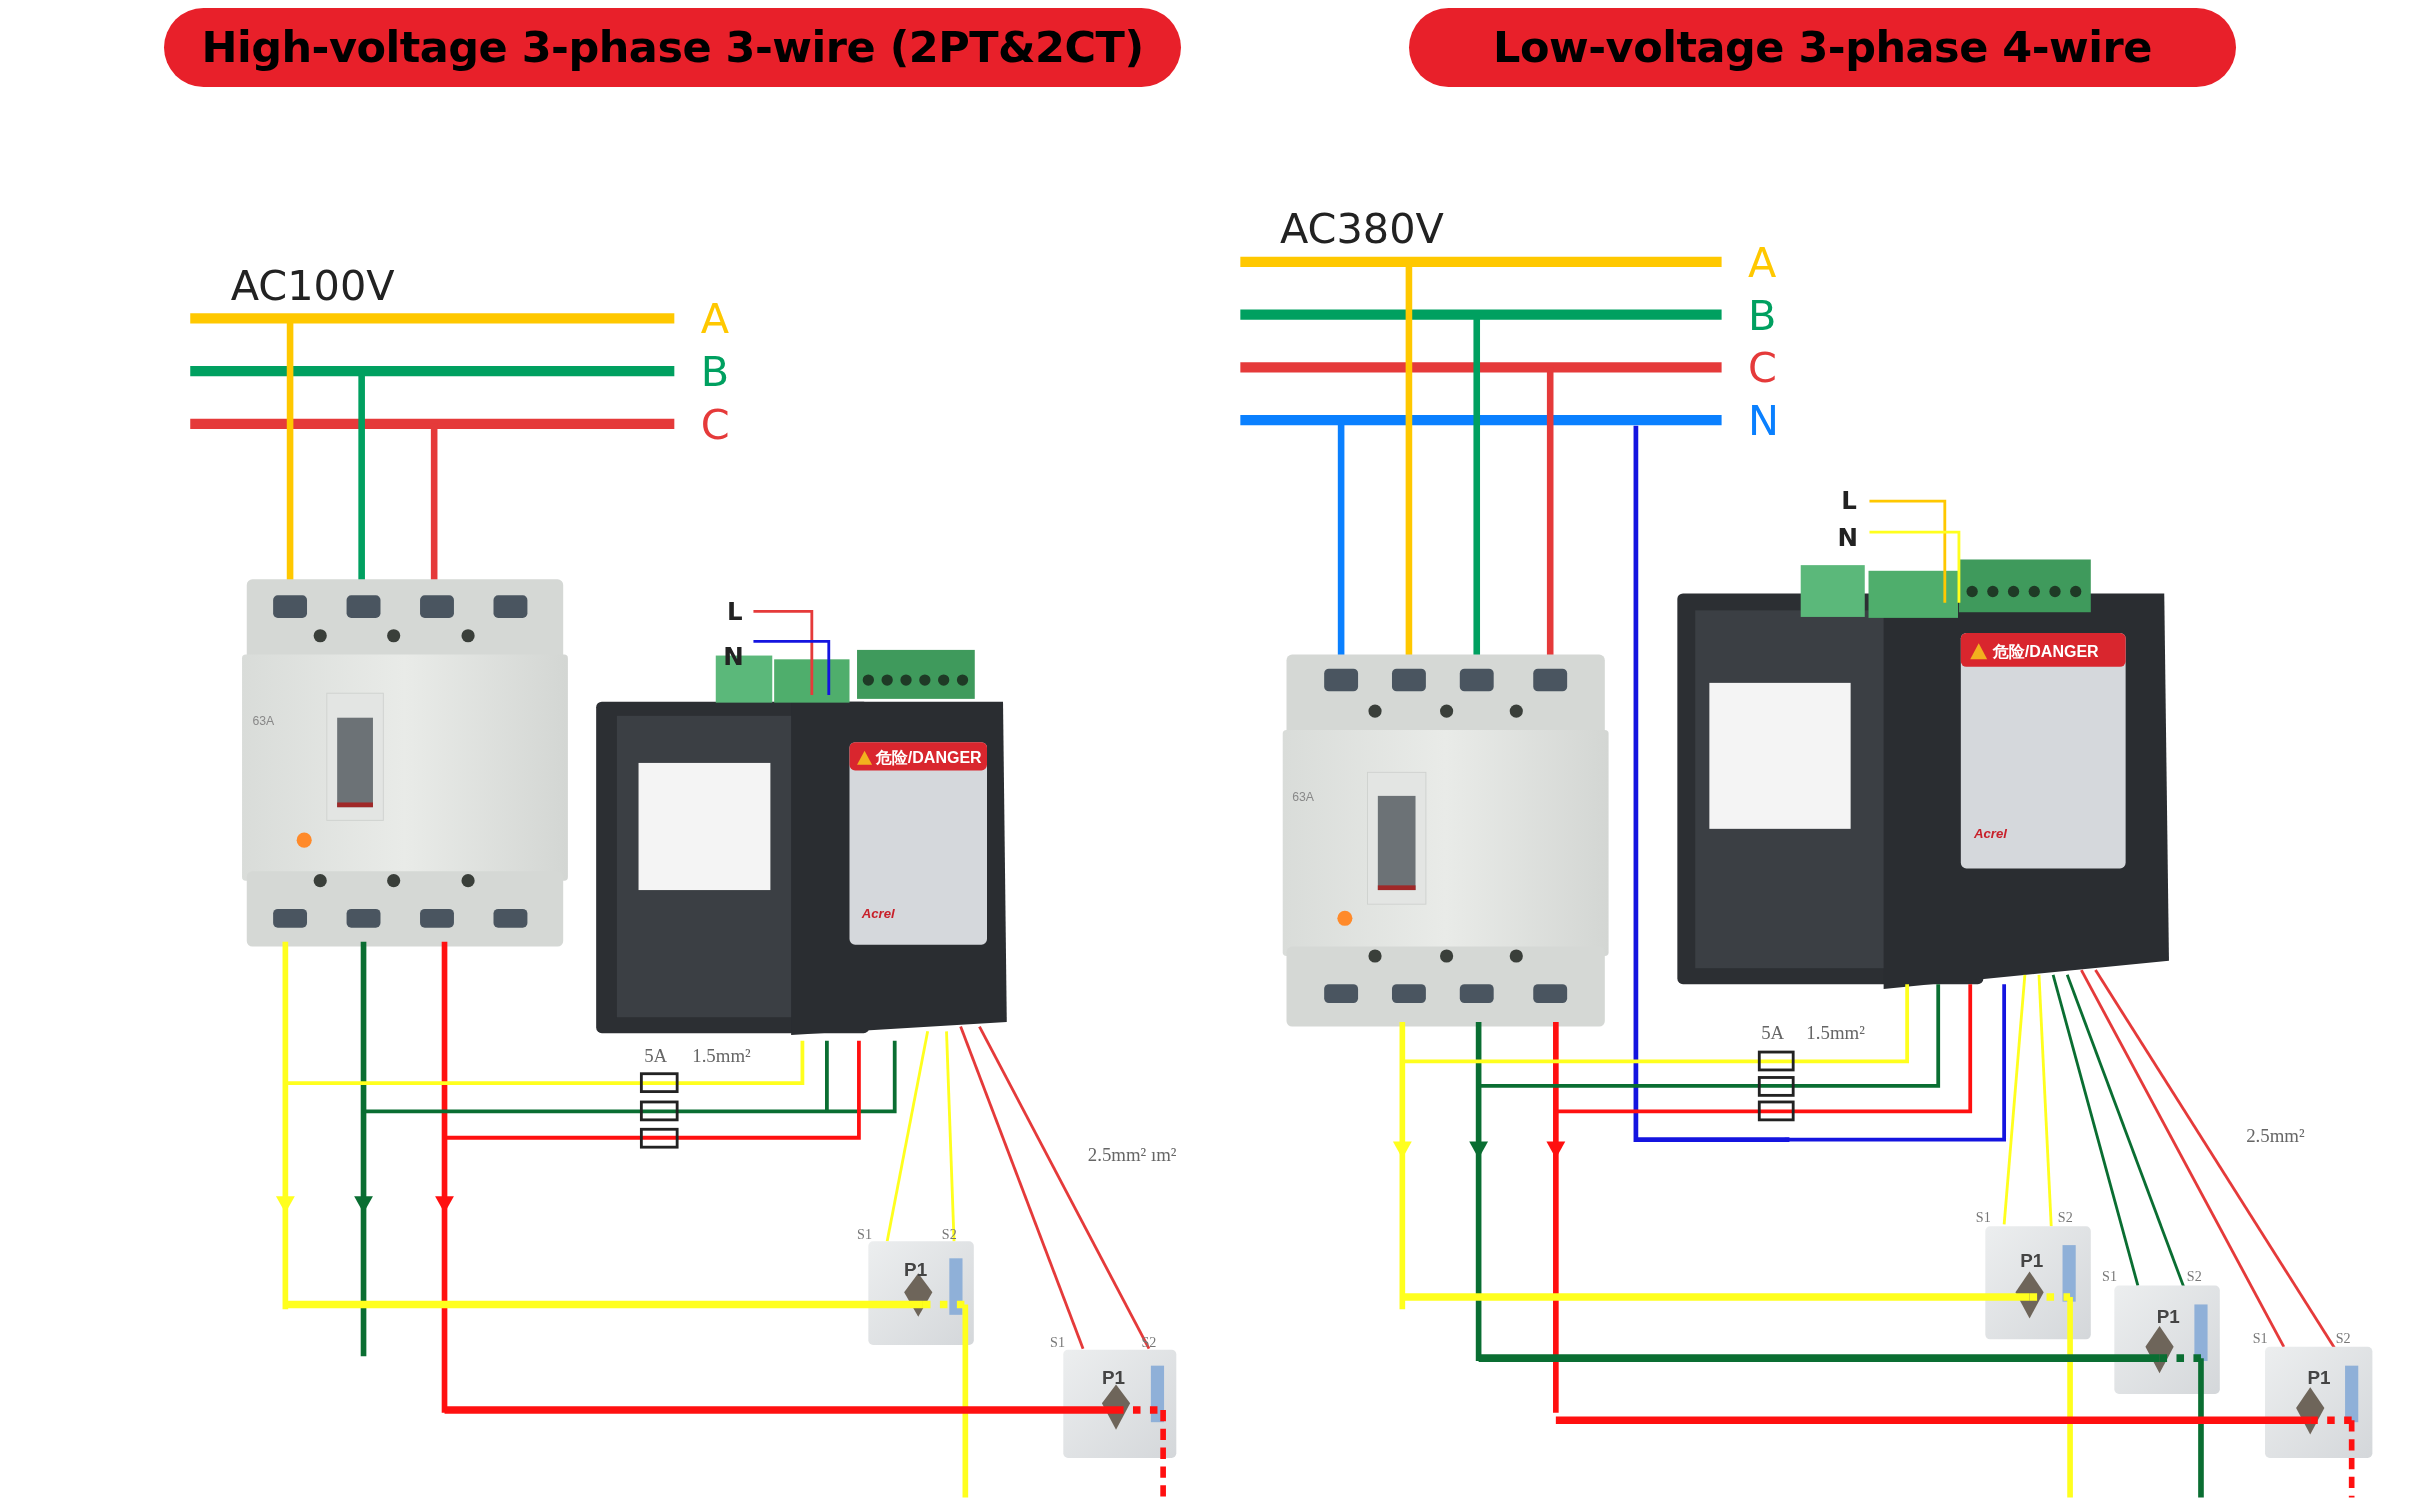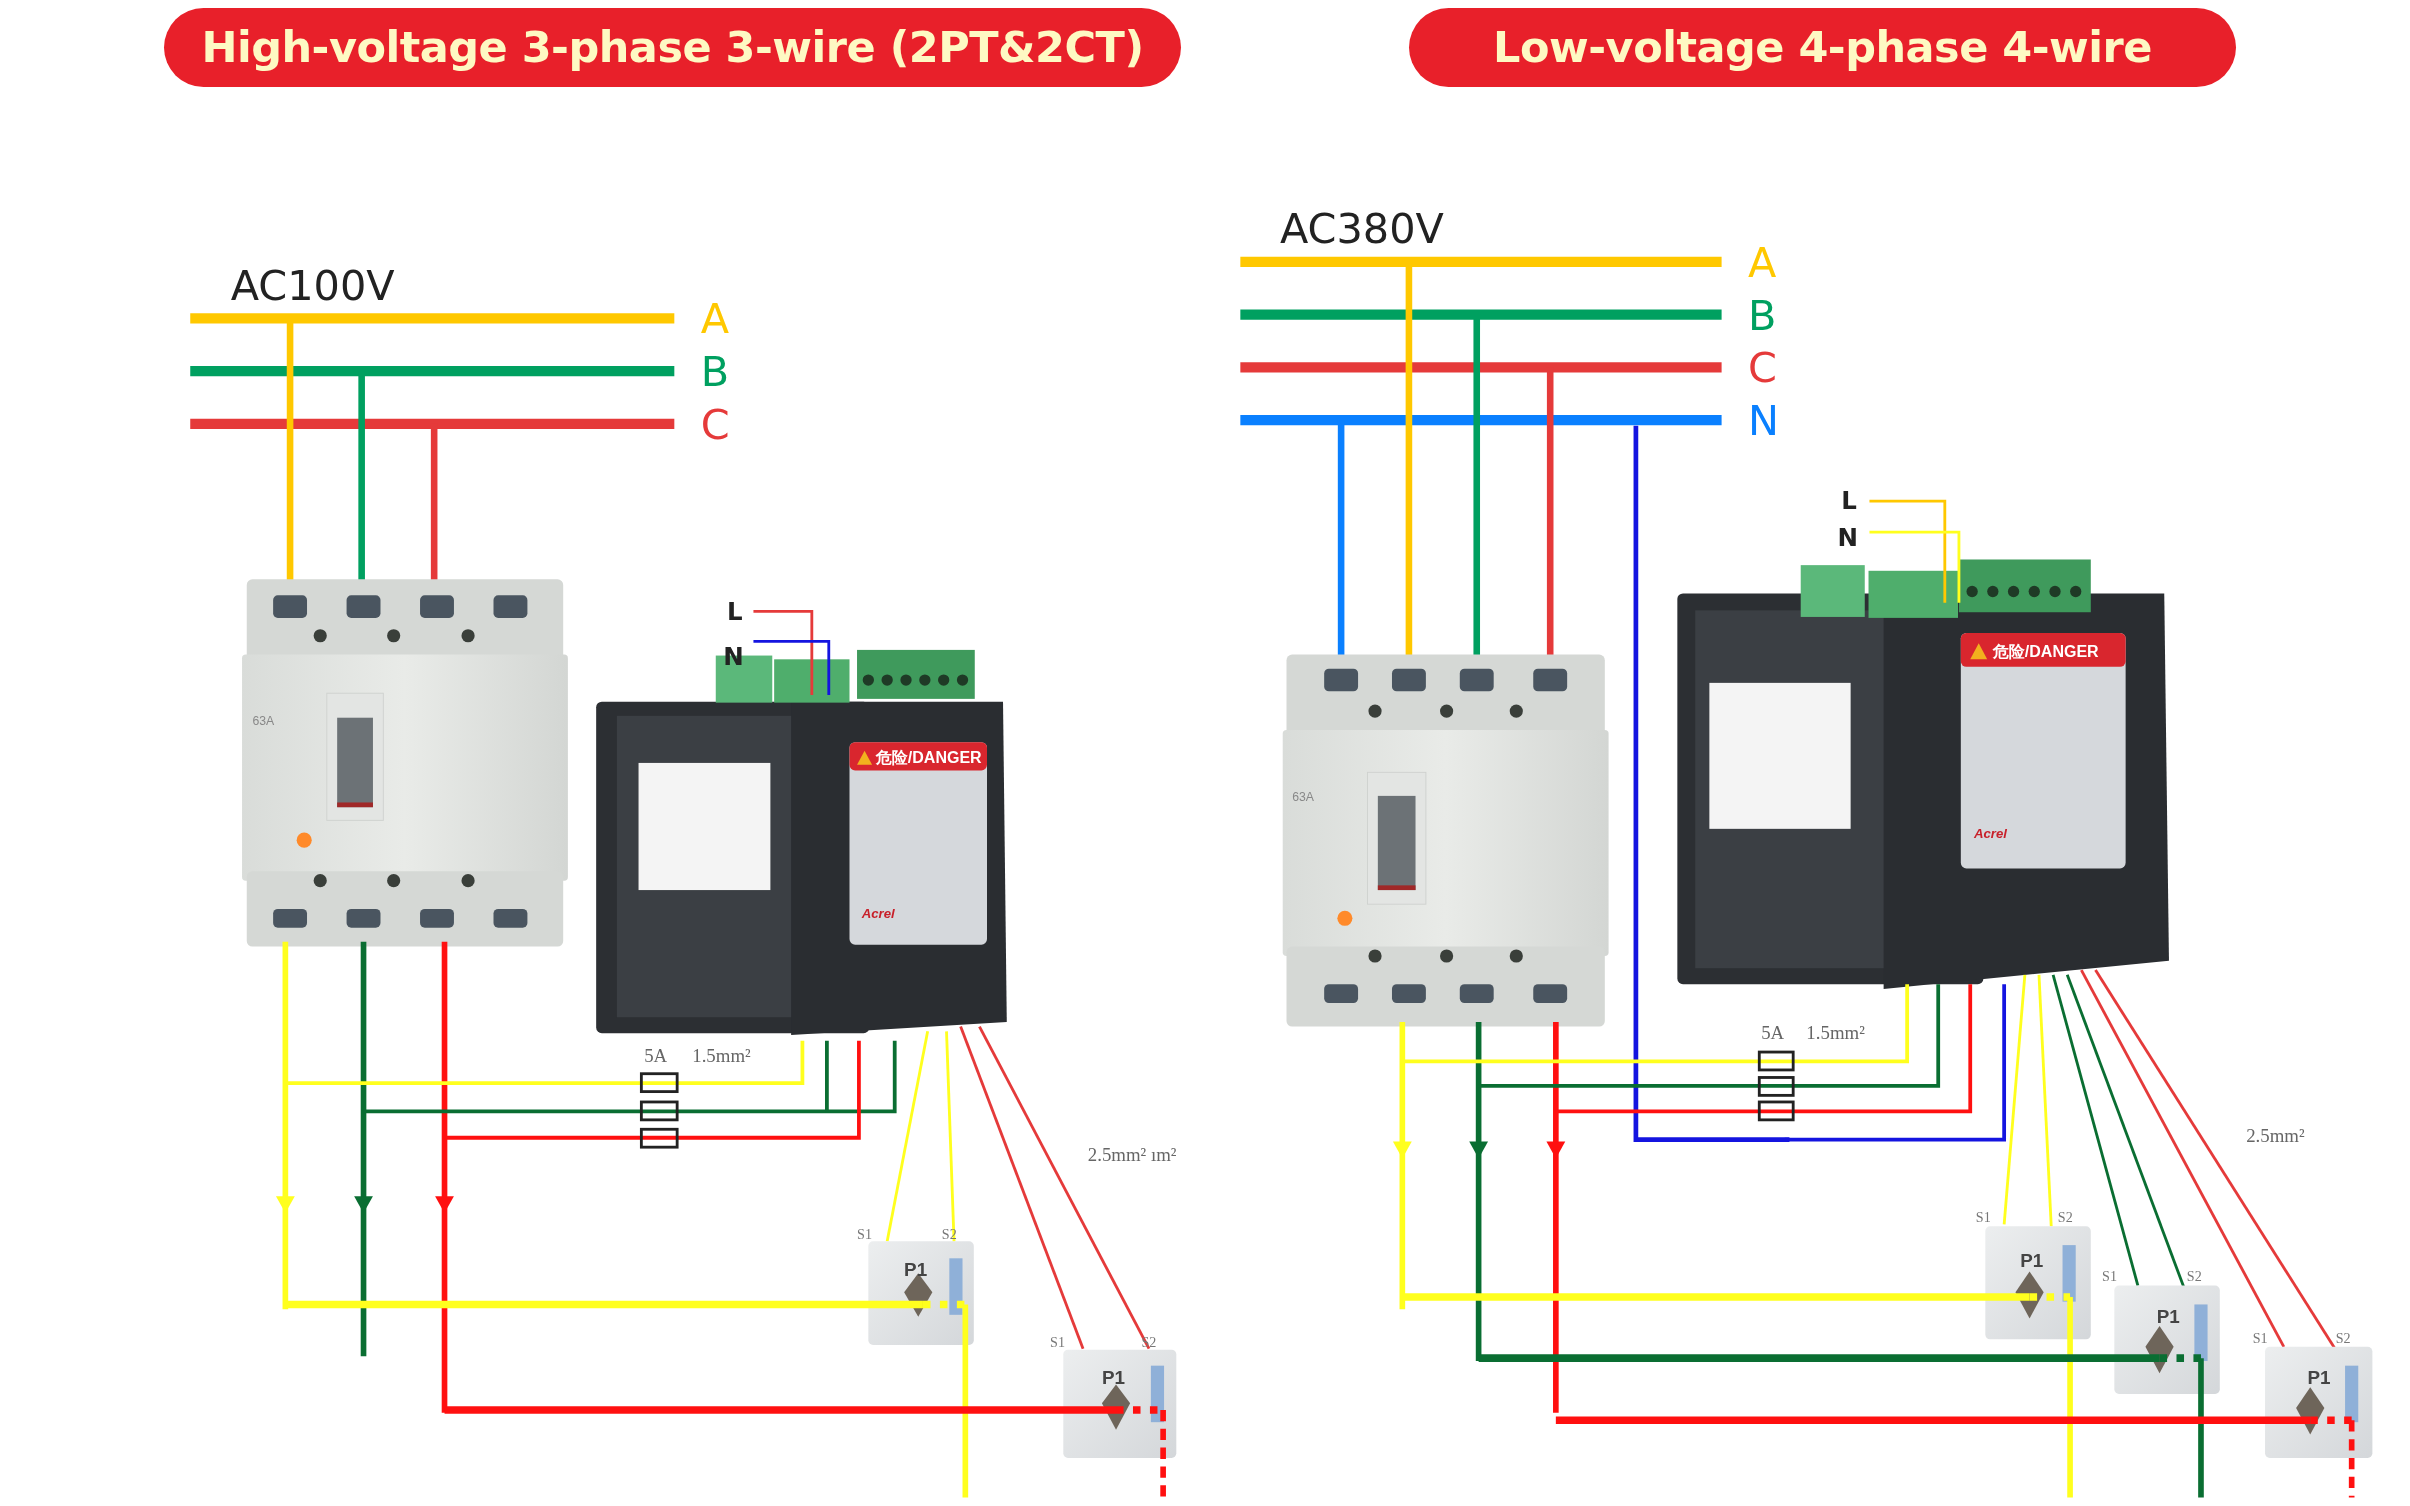--- a/index.html
+++ b/index.html
@@ -1,36 +1,36 @@
 <!DOCTYPE html>
 <html style="font-size:15px"><head>
 <meta charset="utf-8">
 <style>
   html, body { margin: 0; padding: 0; background: #ffffff; }
   body { width: 2411px; height: 1507px; position: relative; overflow: hidden; font-family: "Liberation Sans", sans-serif; }
-  .pill { position: absolute; background: #e8202a; border-radius: 40px; color: #fef9c3; font-family: "DejaVu Sans", sans-serif; font-weight: bold; font-size: 43px; display: flex; align-items: center; justify-content: center; letter-spacing: -0.5px; }
+  .pill { position: absolute; background: #e8202a; border-radius: 40px; color: #000000; font-family: "DejaVu Sans", sans-serif; font-weight: bold; font-size: 43px; display: flex; align-items: center; justify-content: center; letter-spacing: -0.5px; }
   svg { position: absolute; left: 0; top: 0; }
   .volt { font-family: "DejaVu Sans", sans-serif; font-size: 44px; fill: #222; }
   .phase { font-family: "DejaVu Sans", sans-serif; font-size: 44px; }
   .ln { font-family: "DejaVu Sans", sans-serif; font-size: 26px; fill: #222; font-weight: bold; }
   .spec { font-family: "Liberation Serif", serif; font-size: 20px; fill: #666; }
   .ctlabel { font-family: "Liberation Serif", serif; font-size: 15px; fill: #777; }
   .p1 { font-family: "Liberation Sans", sans-serif; font-size: 20px; font-weight: bold; fill: #444; }
   .danger { font-family: "Liberation Sans", sans-serif; font-size: 17px; font-weight: bold; fill: #fff; }
   .brand { font-family: "Liberation Sans", sans-serif; font-size: 14px; font-weight: bold; font-style: italic; fill: #c8202a; }
   .rating { font-family: "Liberation Sans", sans-serif; font-size: 13px; fill: #888; }
 </style>
 </head>
 <body>
 
 <div class="pill" style="left:164px; top:7.5px; width:1017px; height:79px;">
     <span>High-voltage 3-phase 3-wire (2PT&amp;2CT)</span>
   </div>
 <div class="pill" style="left:1409px; top:7.5px; width:827px; height:79px;">
-    <span>Low-voltage 4-phase 4-wire</span>
+    <span>Low-voltage 3-phase 4-wire</span>
   </div>
 
 <svg width="2411" height="1507" viewBox="0 0 2560 1600">
   <defs>
     <linearGradient id="brkGrad" x1="0" y1="0" x2="1" y2="0">
       <stop offset="0" stop-color="#d9dcd9"></stop>
         <stop offset="0.5" stop-color="#e9ebe8"></stop>
         <stop offset="1" stop-color="#d3d6d3"></stop>
     </linearGradient>
     <linearGradient id="ctGrad" x1="0" y1="0" x2="1" y2="1">

